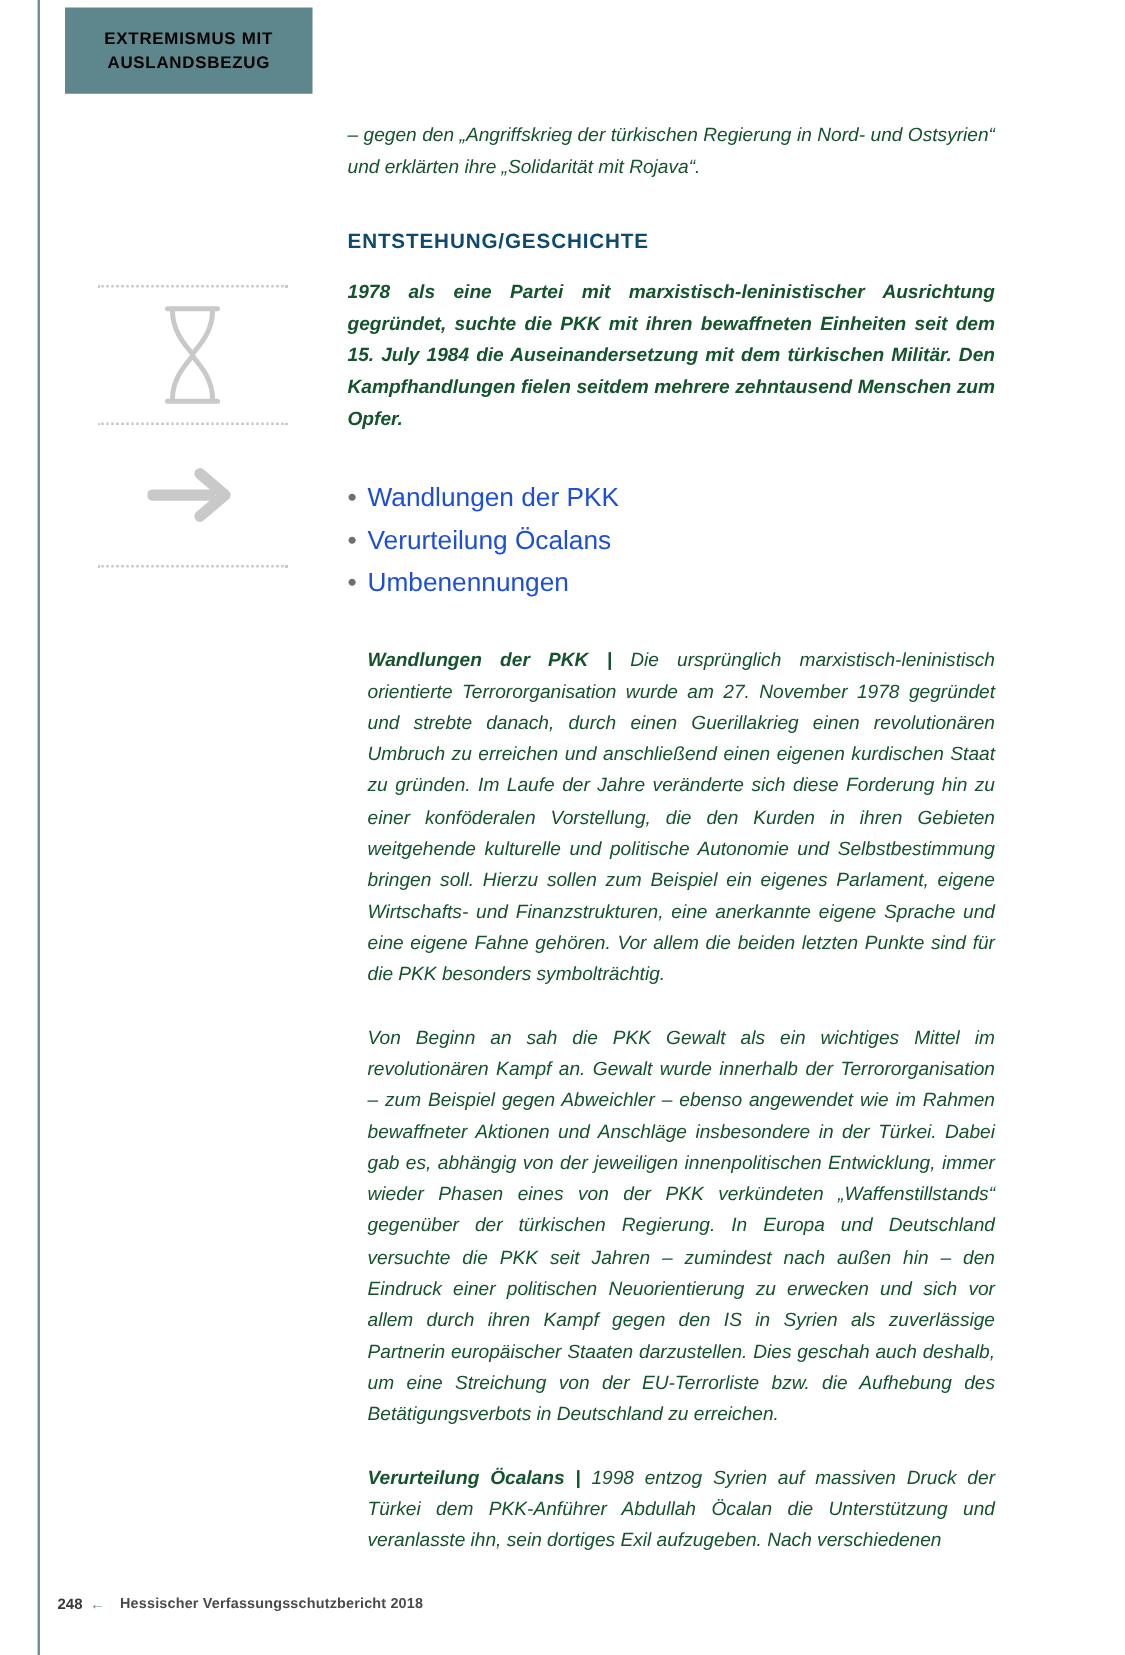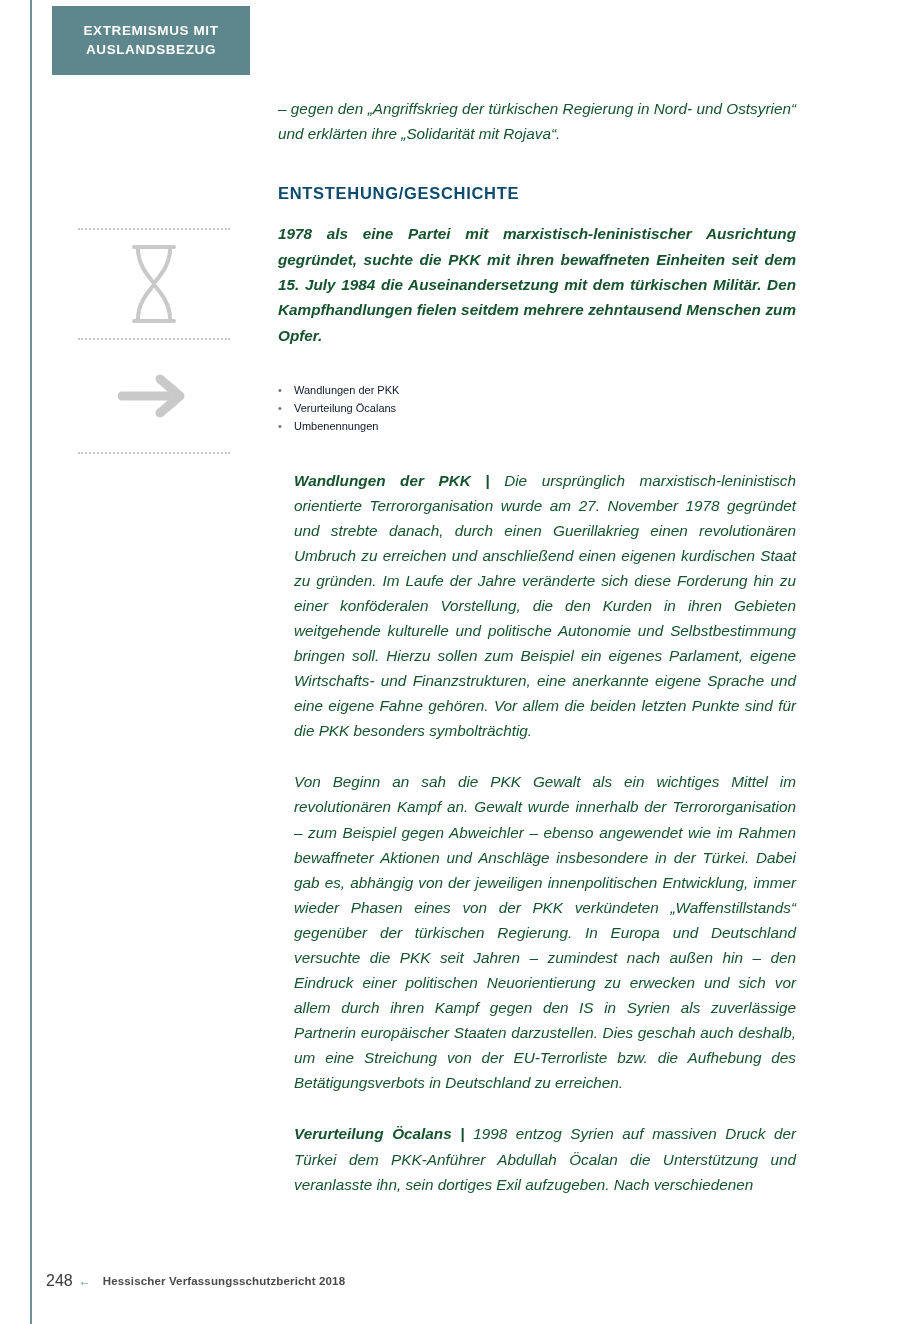--- a/index.html
+++ b/index.html
@@ -27,21 +27,21 @@
   }
 
   
   .section-tab {
     position: absolute;
     left: 52px;
     top: 6px;
     width: 198px;
     height: 69px;
     background: #5e868d;
-    color: #ffffff;
+    color: #000000;
     display: flex;
     align-items: center;
     justify-content: center;
     text-align: center;
     font-size: 13.5px;
     font-weight: bold;
     letter-spacing: 0.6px;
     line-height: 1.35;
     text-transform: uppercase;
   }
@@ -113,23 +113,23 @@
     letter-spacing: 0.5px;
     margin: 0 0 6px 0;
     text-transform: uppercase;
   }
   ul.glance {
     list-style: none;
     margin: 0 0 32px 0;
     padding: 0;
   }
   ul.glance li {
-    font-size: 11px;
+    font-size: 21px;
     line-height: 1.62;
-    color: #0f172a;
+    color: #1d4ed8;
     padding-left: 16px;
     position: relative;
   }
   ul.glance li::before {
     content: "•";
     position: absolute;
     left: 0;
     top: 0;
     color: #6f6f6f;
   }
@@ -142,24 +142,24 @@
   .footer {
     position: absolute;
     left: 46px;
     bottom: 34px;
     display: flex;
     align-items: center;
     font-size: 11.5px;
     color: #4a4a4a;
   }
   .footer .pageno {
-    font-weight: normal;
+    font-weight: bold;
     color: #3a3a3a;
     margin-right: 6px;
-    font-size: 16px;
+    font-size: 12px;
     text-align: center;
   }
   .footer .backarrow {
     color: #5e868d;
     margin-right: 12px;
     font-size: 12px;
   }
   .footer .foot-title {
     font-weight: bold;
     font-size: 11.5px;

